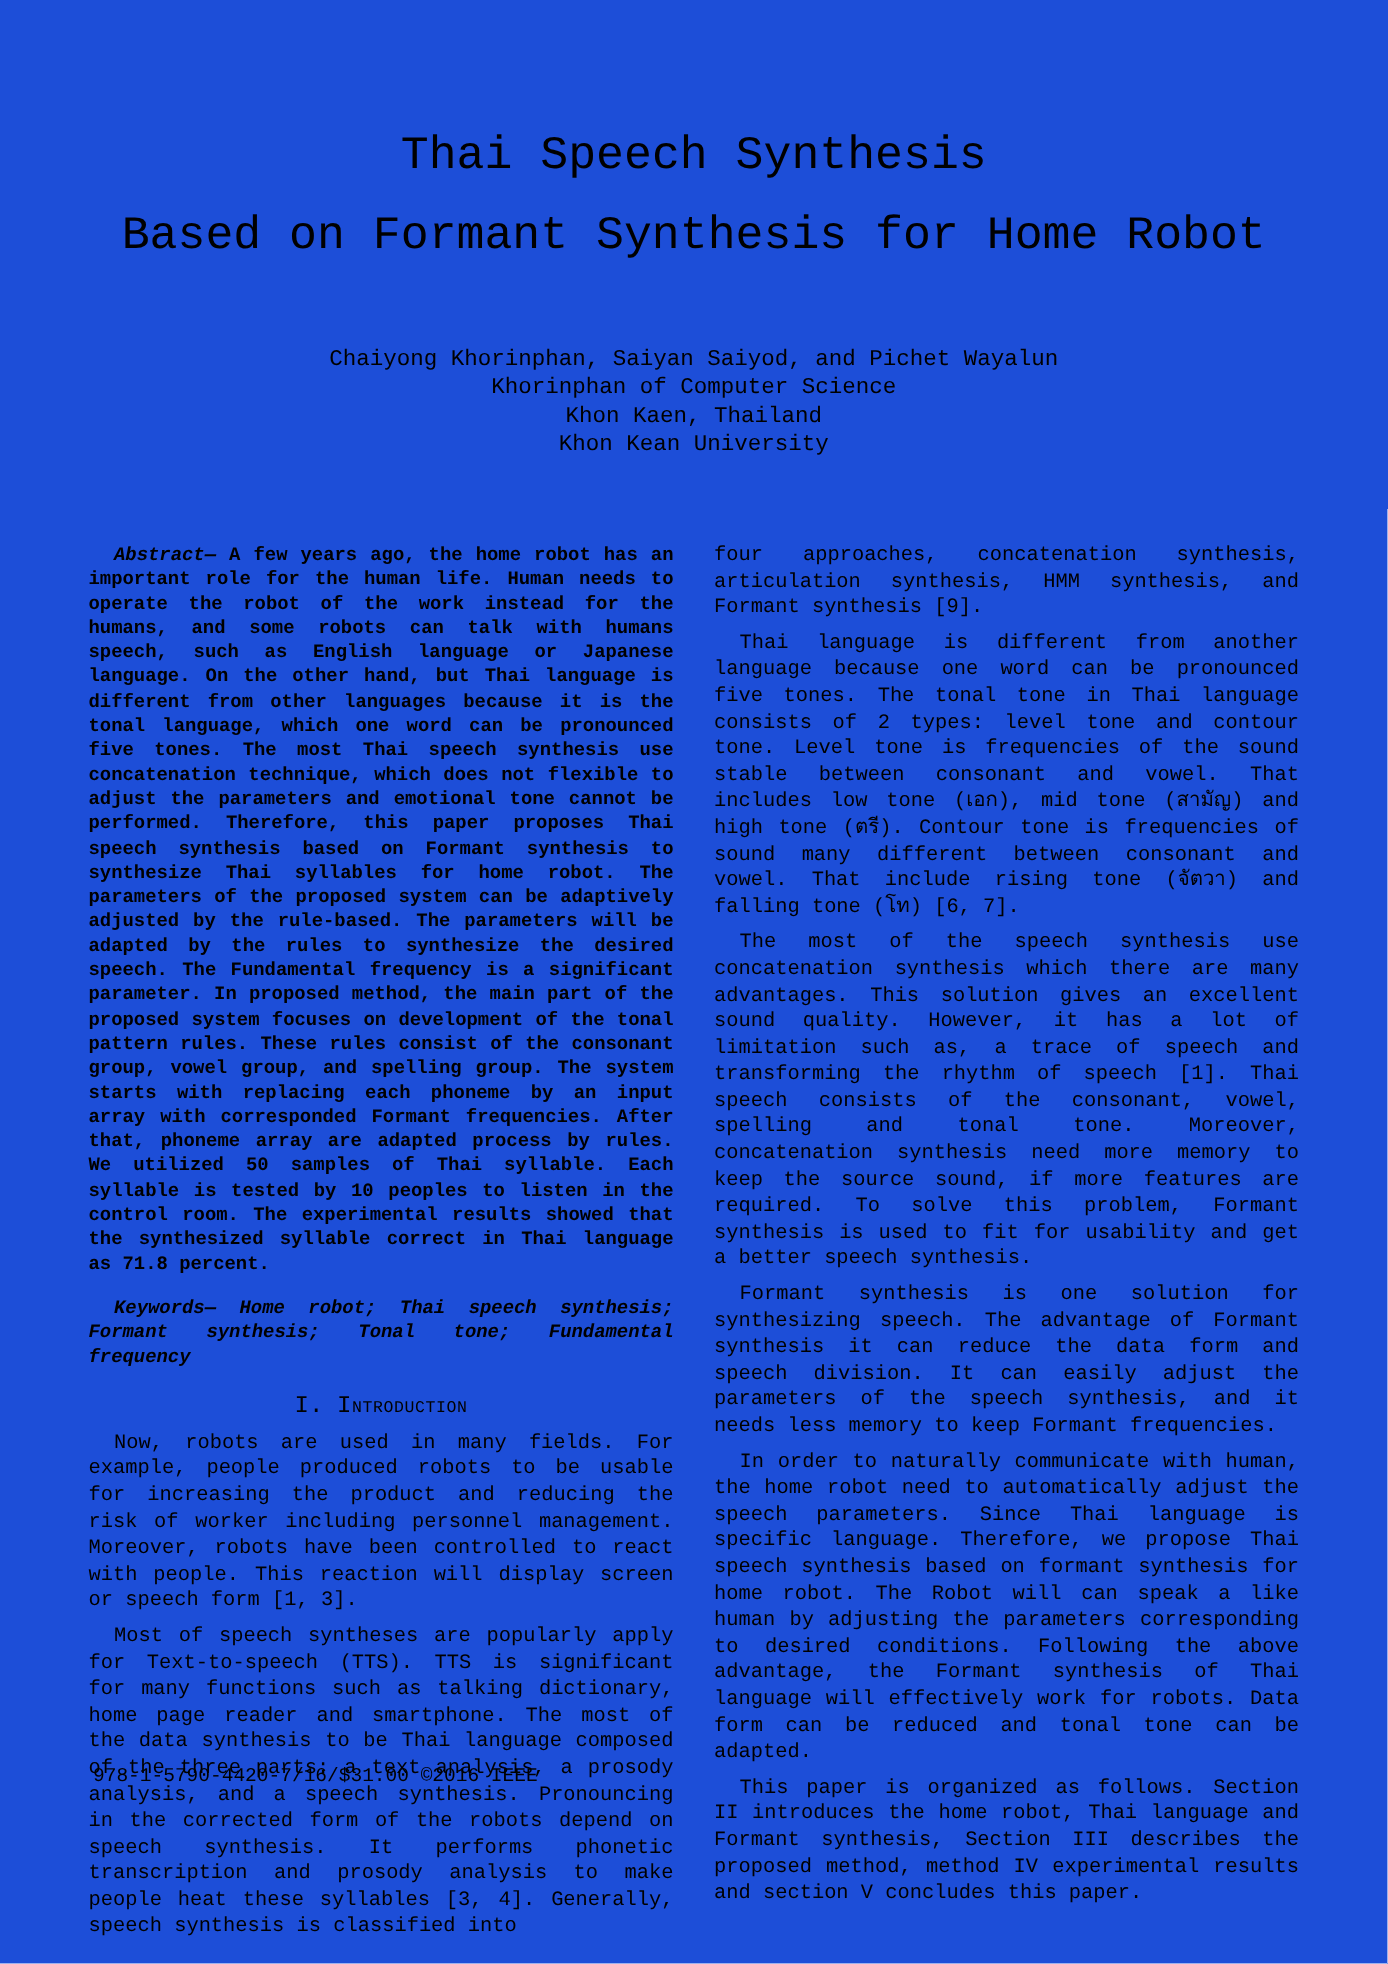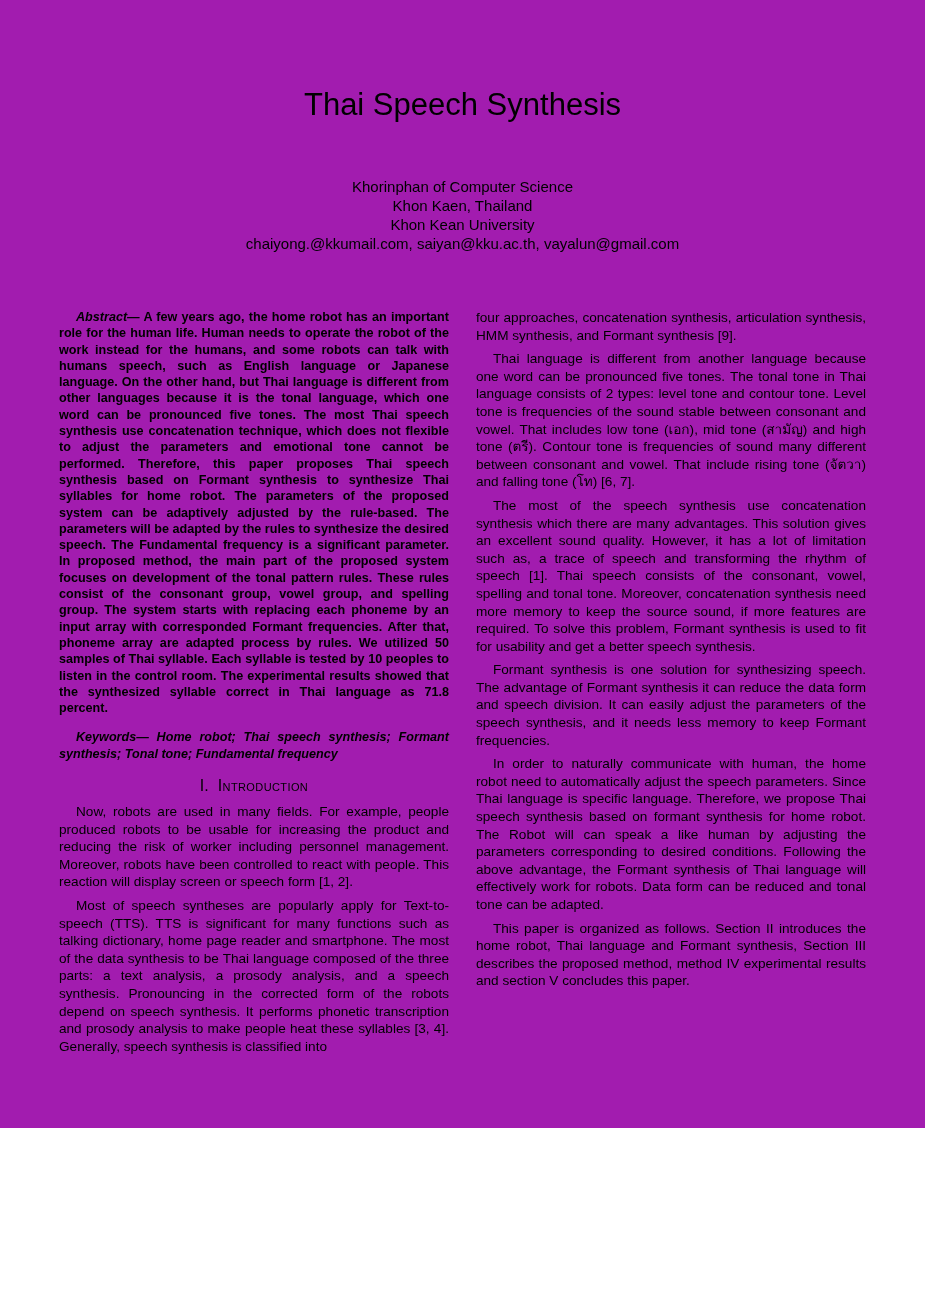--- a/index.html
+++ b/index.html
@@ -1,21 +1,21 @@
 <!DOCTYPE html>
 <html><head>
 <meta charset="utf-8">
 <style>
   html, body { margin: 0; padding: 0; background: #ffffff; }
   .page {
     position: relative;
     width: 925px;
-    height: 1128px;
-    background: #a21caf;
-    font-family: Liberation Sans, sans-serif;
+    height: 1309px;
+    background: #1d4ed8;
+    font-family: Liberation Mono, monospace;
     color: #000000;
     overflow: hidden;
   }
   .title-block { padding-top: 78px; text-align: center; }
   .title-line { font-size: 31px; line-height: 53px; font-weight: 400; }
   .author-block { margin-top: 46px; text-align: center; font-size: 15px; line-height: 19px; }
   .author-line { margin: 0; }
   .columns { display: flex; gap: 27px; margin: 56px 59px 0 59px; }
   .col { width: 390px; }
   .abstract {
@@ -36,39 +36,40 @@
   p.body.no-indent { text-indent: 0; }
   .footer { position: absolute; left: 62px; top: 1176px; font-size: 13px; }
 </style>
 </head>
 <body>
 
 <div class="page">
 
   <div class="title-block">
     <div class="title-line">Thai Speech Synthesis</div>
+    <div class="title-line">Based on Formant Synthesis for Home Robot</div>
   </div>
 
   <div class="author-block">
+    <p class="author-line">Chaiyong Khorinphan, Saiyan Saiyod, and Pichet Wayalun</p>
     <p class="author-line">Khorinphan of Computer Science</p>
     <p class="author-line">Khon Kaen, Thailand</p>
     <p class="author-line">Khon Kean University</p>
-    <p class="author-line">chaiyong.@kkumail.com, saiyan@kku.ac.th, vayalun@gmail.com</p>
   </div>
 
   <div class="columns">
 
     <div class="col">
       <p class="abstract"><span class="label">Abstract—</span><span> A few years ago, the home robot has an important role for the human life. Human needs to operate the robot of the work instead for the humans, and some robots can talk with humans speech, such as English language or Japanese language. On the other hand, but Thai language is different from other languages because it is the tonal language, which one word can be pronounced five tones. The most Thai speech synthesis use concatenation technique, which does not flexible to adjust the parameters and emotional tone cannot be performed. Therefore, this paper proposes Thai speech synthesis based on Formant synthesis to synthesize Thai syllables for home robot. The parameters of the proposed system can be adaptively adjusted by the rule-based. The parameters will be adapted by the rules to synthesize the desired speech. The Fundamental frequency is a significant parameter. In proposed method, the main part of the proposed system focuses on development of the tonal pattern rules. These rules consist of the consonant group, vowel group, and spelling group.  The system starts with replacing each phoneme by an input array with corresponded Formant frequencies. After that, phoneme array are adapted process by rules. We utilized 50 samples of Thai syllable. Each syllable is tested by 10 peoples to listen in the control room. The experimental results showed that the synthesized syllable correct in Thai language as 71.8 percent.</span></p>
 
       <p class="keywords"><span class="label">Keywords—</span><span> Home robot; Thai speech synthesis;  Formant synthesis; Tonal tone; Fundamental frequency</span></p>
 
       <div class="section-heading"><span>I.</span><span class="sc">Introduction</span></div>
 
-      <p class="body">Now, robots are used in many fields. For example, people produced robots to be usable for increasing the product and reducing the risk of worker including personnel management. Moreover, robots have been controlled to react with people. This reaction will display screen or speech form [1, 2].</p>
+      <p class="body">Now, robots are used in many fields. For example, people produced robots to be usable for increasing the product and reducing the risk of worker including personnel management. Moreover, robots have been controlled to react with people. This reaction will display screen or speech form [1, 3].</p>
       <p class="body">Most of speech syntheses are popularly apply for Text-to-speech (TTS). TTS is significant for many functions such as talking dictionary, home page reader and smartphone. The most of the data synthesis to be Thai language composed of the three parts:  a text analysis, a prosody analysis, and a speech synthesis. Pronouncing in the corrected form of the robots depend on speech synthesis. It performs phonetic transcription and prosody analysis to make people heat these syllables [3, 4]. Generally, speech synthesis is classified into</p>
     </div>
 
     <div class="col">
       <p class="body no-indent">four approaches, concatenation synthesis, articulation synthesis, HMM synthesis, and Formant synthesis [9].</p>
       <p class="body">Thai language is different from another language because one word can be pronounced five tones. The tonal tone in Thai language consists of 2 types: level tone and contour tone. Level tone is frequencies of the sound stable between consonant and vowel. That includes low tone (เอก), mid tone (สามัญ) and high tone (ตรี). Contour tone is frequencies of sound many different between consonant and vowel. That include rising tone (จัตวา) and falling tone (โท)  [6, 7].</p>
       <p class="body">The most of the speech synthesis use concatenation synthesis which there are many advantages. This solution gives an excellent sound quality. However, it has a lot of limitation such as, a trace of speech and transforming the rhythm of speech [1]. Thai speech consists of the consonant, vowel, spelling and tonal tone. Moreover, concatenation synthesis need more memory to keep the source sound, if more features are required.  To solve this problem, Formant synthesis is used to fit for usability and get a better speech synthesis.</p>
       <p class="body">Formant synthesis is one solution for synthesizing speech. The advantage of Formant synthesis it can reduce the data form and speech division. It can easily adjust the parameters of the speech synthesis, and it needs less memory to keep Formant frequencies.</p>
       <p class="body">In order to naturally communicate with human, the home robot need to automatically adjust the speech parameters. Since Thai language is specific language. Therefore, we propose Thai speech synthesis based on formant synthesis for home robot. The Robot will can speak a like human by adjusting the parameters corresponding to desired conditions. Following the above advantage, the Formant synthesis of Thai language will effectively work for robots. Data form can be reduced and tonal tone can be adapted.</p>
       <p class="body">This paper is organized as follows. Section II introduces the home robot, Thai language and Formant synthesis, Section III describes the proposed method, method IV experimental results and section V concludes this paper.</p>

